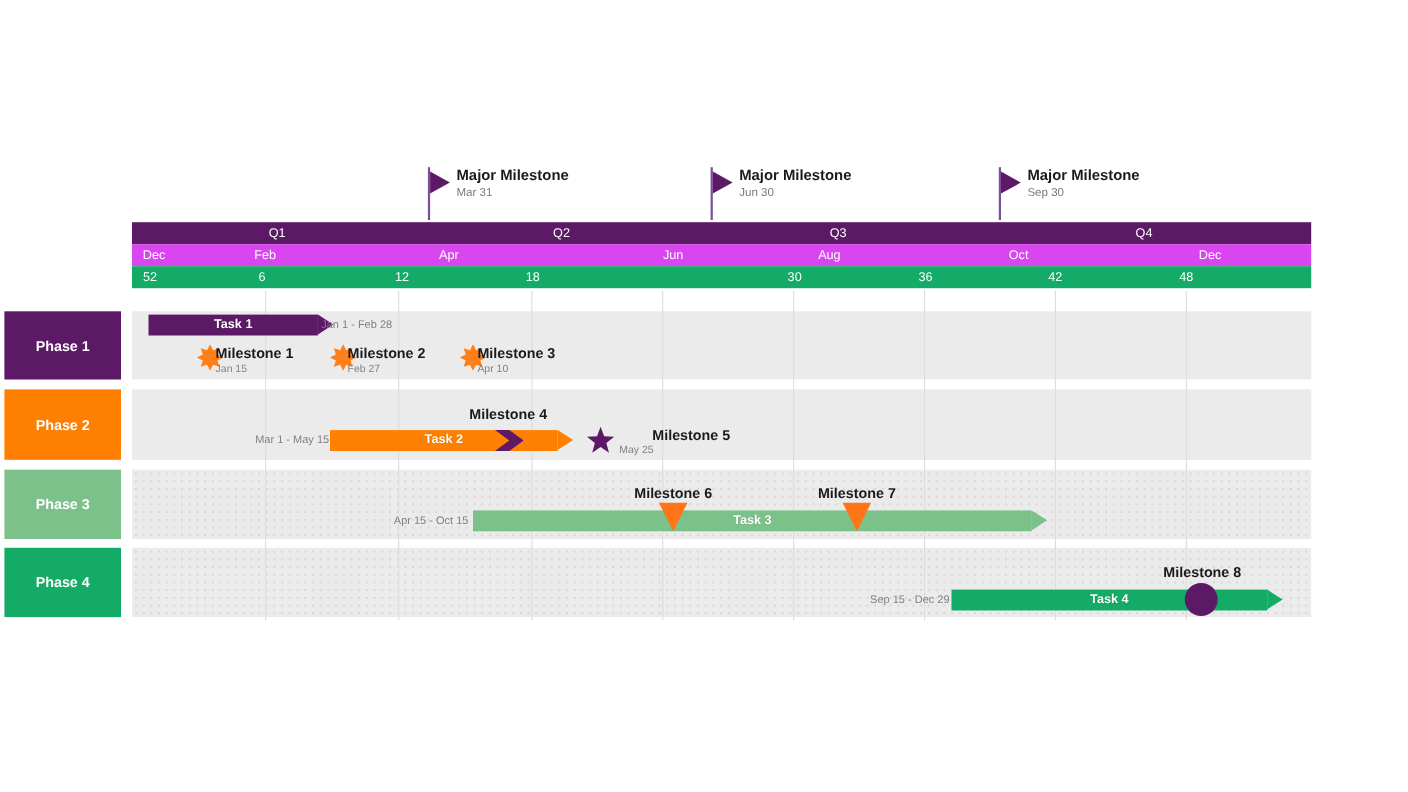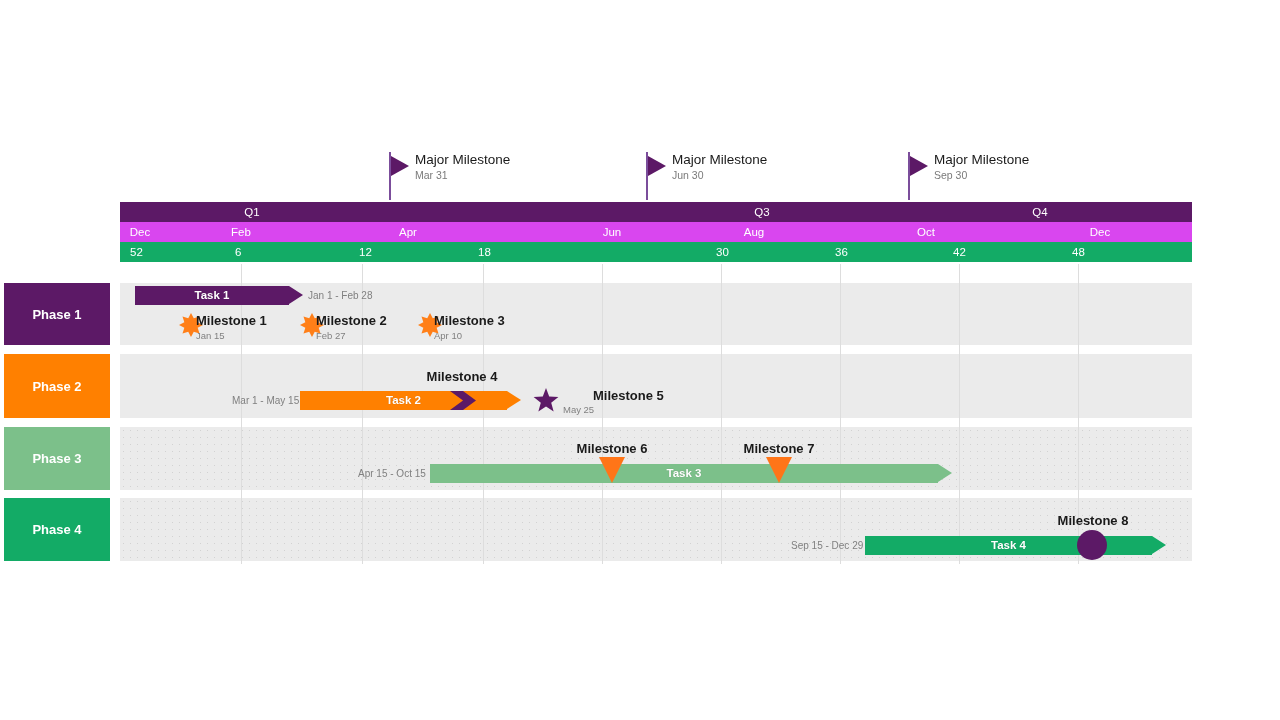--- a/index.html
+++ b/index.html
@@ -19,21 +19,21 @@
   }
   .major-ms .flag {
     position: absolute; left: 2px; top: 4px;
     width: 0; height: 0;
     border-top: 10px solid transparent;
     border-bottom: 10px solid transparent;
     border-left: 18px solid #5c1966;
   }
   .major-ms .mtitle {
     position: absolute; left: 26px; top: 0px;
-    font-size: 13.5px; font-weight: normal; color: #1a1a1a; white-space: nowrap;
+    font-size: 13.5px; font-weight: bold; color: #1a1a1a; white-space: nowrap;
   }
   .major-ms .mdate {
     position: absolute; left: 26px; top: 17px;
     font-size: 10.5px; color: #7a7a7a; white-space: nowrap;
   }
 
   
   .tl-band { position: absolute; height: 20px; overflow: hidden; }
   .tl-q   { background: #5c1966; }
   .tl-m   { background: #d946ef; }
@@ -124,20 +124,21 @@
       <div class="major-ms" style="left: 908px; top: 152px;">
         <div class="stem"></div>
         <div class="flag"></div>
         <div class="mtitle">Major Milestone</div>
         <div class="mdate">Sep 30</div>
       </div>
     </div>
   <div id="timeline-layer">
       <div class="tl-band tl-q" style="left: 120px; top: 202px; width: 1072px;">
         <div class="tl-cell ctr" style="left: 0px; width: 264px;">Q1</div>
+        <div class="tl-cell ctr" style="left: 265px; width: 251px;">Q2</div>
         <div class="tl-cell ctr" style="left: 517px; width: 250px;">Q3</div>
         <div class="tl-cell ctr" style="left: 768px; width: 304px;">Q4</div>
       </div>
       <div class="tl-band tl-m" style="left: 120px; top: 222px; width: 1072px;">
         <div class="tl-cell ctr" style="left: 0px; width: 40px;">Dec</div>
         <div class="tl-cell ctr" style="left: 60px; width: 122px;">Feb</div>
         <div class="tl-cell ctr" style="left: 228px; width: 120px;">Apr</div>
         <div class="tl-cell ctr" style="left: 432px; width: 120px;">Jun</div>
         <div class="tl-cell ctr" style="left: 574px; width: 120px;">Aug</div>
         <div class="tl-cell ctr" style="left: 746px; width: 120px;">Oct</div>
@@ -182,21 +183,21 @@
       <div class="gridline" style="left: 840px; top: 264px; height: 300px;"></div>
       <div class="gridline" style="left: 959px; top: 264px; height: 300px;"></div>
       <div class="gridline" style="left: 1078px; top: 264px; height: 300px;"></div>
     </div>
   <div id="bars-layer">
       <div class="bar" style="left: 135px; top: 286px; width: 168px;">
         <div class="body" style="width: 154px; background: rgb(92, 25, 102);"></div>
         <div class="tip" style="left: 154px; border-left: 14px solid rgb(92, 25, 102);"></div>
         <div class="lbl" style="width: 154px;">Task 1</div>
       </div>
-      <div class="bar-date" style="left: 308px; top: 286px; text-align: center;">Jan 1 - Feb 28</div>
+      <div class="bar-date" style="left: 292px; top: 286px; text-align: center;">Jan 1 - Feb 28</div>
       <div class="bar" style="left: 300px; top: 391px; width: 221px;">
         <div class="body" style="width: 207px; background: rgb(255, 128, 0);"></div>
         <div class="tip" style="left: 207px; border-left: 14px solid rgb(255, 128, 0);"></div>
         <div class="lbl" style="width: 207px;">Task 2</div>
       </div>
       <div class="bar-date" style="left: 232px; top: 391px;">Mar 1 - May 15</div>
       <div class="bar" style="left: 430px; top: 464px; width: 522px;">
         <div class="body" style="width: 508px; background: rgb(124, 192, 138);"></div>
         <div class="tip" style="left: 508px; border-left: 14px solid rgb(124, 192, 138);"></div>
         <div class="lbl" style="width: 508px;">Task 3</div>

